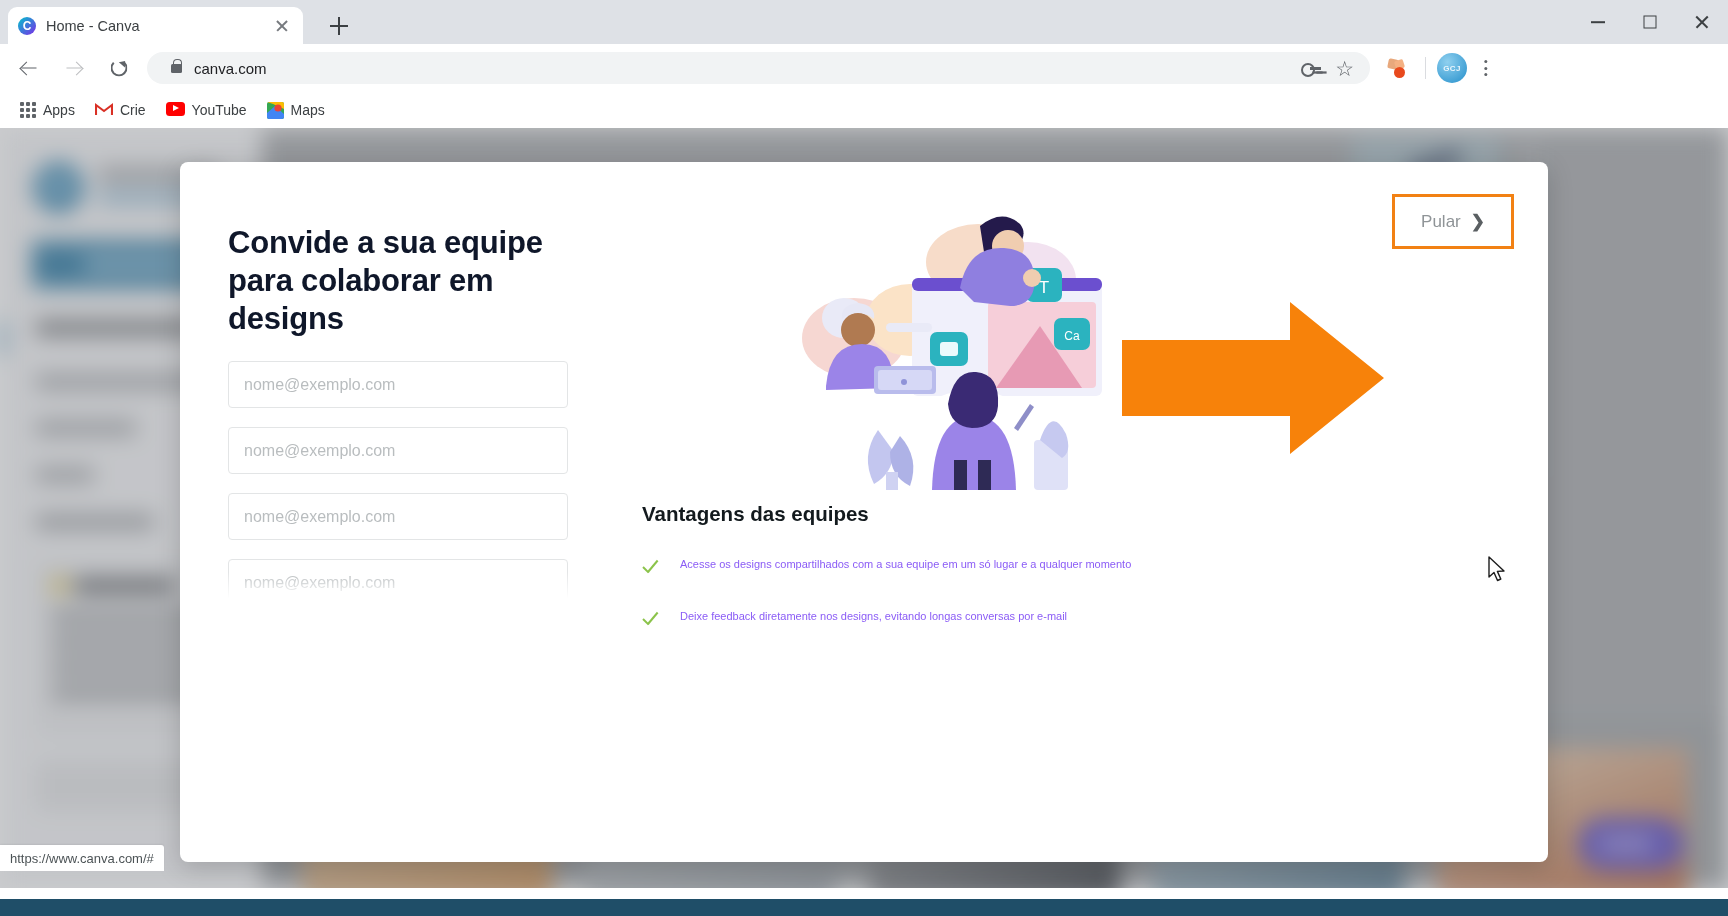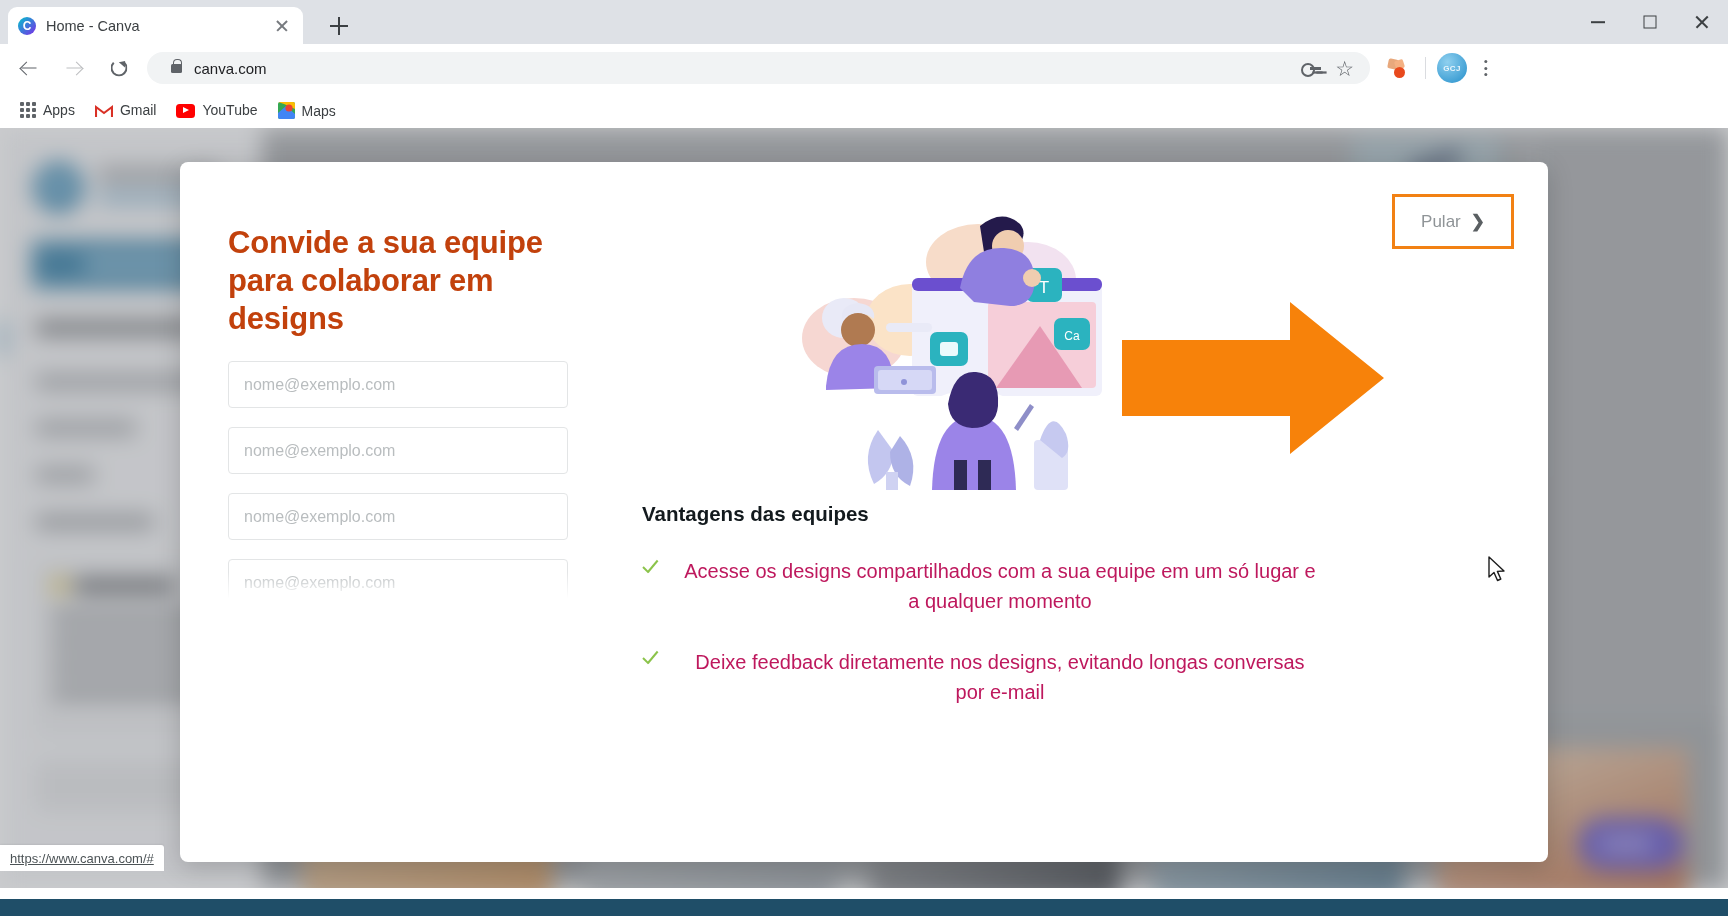--- a/index.html
+++ b/index.html
@@ -144,21 +144,21 @@
   }
   .kebab i:nth-child(1){ top: 9px; }
   .kebab i:nth-child(2){ top: 15.5px; }
   .kebab i:nth-child(3){ top: 22px; }
 
   
   .bookmarks {
     position: absolute; left: 0; top: 92px; width: 1728px; height: 36px;
     background: #ffffff; display: flex; align-items: center; padding-left: 12px; gap: 4px;
   }
-  .bm { display: flex; align-items: flex-end; gap: 7px; padding: 4px 8px; border-radius: 4px; }
+  .bm { display: flex; align-items: flex-start; gap: 7px; padding: 4px 8px; border-radius: 4px; }
   .bm-label { font-size: 14px; color: #3c4043; }
   .apps-grid { width: 16px; height: 16px; display: grid; grid-template-columns: repeat(3,1fr); gap: 2px; }
   .apps-grid i { background: #5f6368; border-radius: 1px; }
   .gmail-ico { width: 18px; height: 14px; position: relative; }
   .gmail-ico svg { display:block; }
   .yt-ico { width: 19px; height: 14px; background: #ff0000; border-radius: 3.5px; position: relative; }
   .yt-ico::after {
     content:""; position:absolute; left: 7px; top: 3.4px;
     border-left: 6px solid #fff; border-top: 3.6px solid transparent; border-bottom: 3.6px solid transparent;
   }
@@ -223,21 +223,21 @@
 
   
   .modal {
     position: absolute; left: 180px; top: 34px; width: 1368px; height: 700px;
     background: #ffffff; border-radius: 8px;
     box-shadow: 0 6px 26px rgba(0,0,0,.18);
     display: flex;
   }
   .modal-left { width: 462px; padding: 62px 0 0 48px; flex: 0 0 auto; position: relative; }
   .modal-title {
-    font-size: 31px; line-height: 1.22; font-weight: bold; color: #c2410c;
+    font-size: 31px; line-height: 1.22; font-weight: bold; color: #0f172a;
     width: 330px; letter-spacing: -.2px;
   }
   .modal-desc {
     margin-top: 24px; font-size: 16.5px; line-height: 1.63; color: #8e9396;
     width: 330px;
   }
   .email-list { margin-top: 24px; width: 340px; position: relative; }
   .email-input {
     display: block; width: 340px; height: 47px; margin-bottom: 19px;
     border: 1px solid #e3e5e6; border-radius: 4px; background: #fff;
@@ -275,34 +275,34 @@
     flex: 0 0 auto; width: 20px; height: 20px; position: relative; margin-top: 2px;
   }
   .check::before {
     content:""; position:absolute; left: 1px; top: 8px; width: 8px; height: 2px;
     background:#8bc34a; transform: rotate(45deg); transform-origin: left center;
   }
   .check::after {
     content:""; position:absolute; left: 6.3px; top: 13.3px; width: 15px; height: 2px;
     background:#8bc34a; transform: rotate(-50deg); transform-origin: left center;
   }
-  .benefit-text { font-size: 20px; line-height: 1.52; color: #be185d; max-width: 640px; text-align: center; }
+  .benefit-text { font-size: 11px; line-height: 1.52; color: #8b5cf6; max-width: 640px; text-align: center; }
 
   
   .cursor { position: absolute; left: 1488px; top: 428px; width: 18px; height: 26px; }
 
   
   .arrow-anno { position: absolute; left: 1122px; top: 174px; width: 300px; height: 152px; }
 
   
   .statusbar {
     position: absolute; left: 0; bottom: 17px; height: 26px;
     background: #ffffff; border-top-right-radius: 3px;
     display: flex; align-items: center; padding: 0 10px;
-    font-size: 13px; color: #4c5356; box-shadow: 0 -1px 2px rgba(0,0,0,.06); text-decoration: underline;
+    font-size: 13px; color: #4c5356; box-shadow: 0 -1px 2px rgba(0,0,0,.06);
   }
   .taskbar {
     position: absolute; left: 0; bottom: 0; width: 1728px; height: 17px;
     background: #1f4e68;
   }
 </style>
 </head>
 <body>
 
 <div id="root">
@@ -376,21 +376,21 @@
           <i></i>
       </span>
       <span class="bm-label">Apps</span>
     </div>
     <div class="bm">
       <span class="gmail-ico">
         <svg width="18" height="14" viewBox="0 0 18 14">
           <path d="M1 13V3l8 6 8-6v10" fill="none" stroke="#d93025" stroke-width="2.1"></path>
         </svg>
       </span>
-      <span class="bm-label">Gmail</span>
+      <span class="bm-label">Crie</span>
     </div>
     <div class="bm">
       <span class="yt-ico"></span>
       <span class="bm-label">YouTube</span>
     </div>
     <div class="bm">
       <span class="maps-ico">
         <svg width="17" height="17" viewBox="0 0 17 17">
           <rect width="17" height="17" fill="#34a853"></rect>
           <path d="M0 11 L8 4 L17 12 L17 17 L0 17Z" fill="#4285f4"></path>

